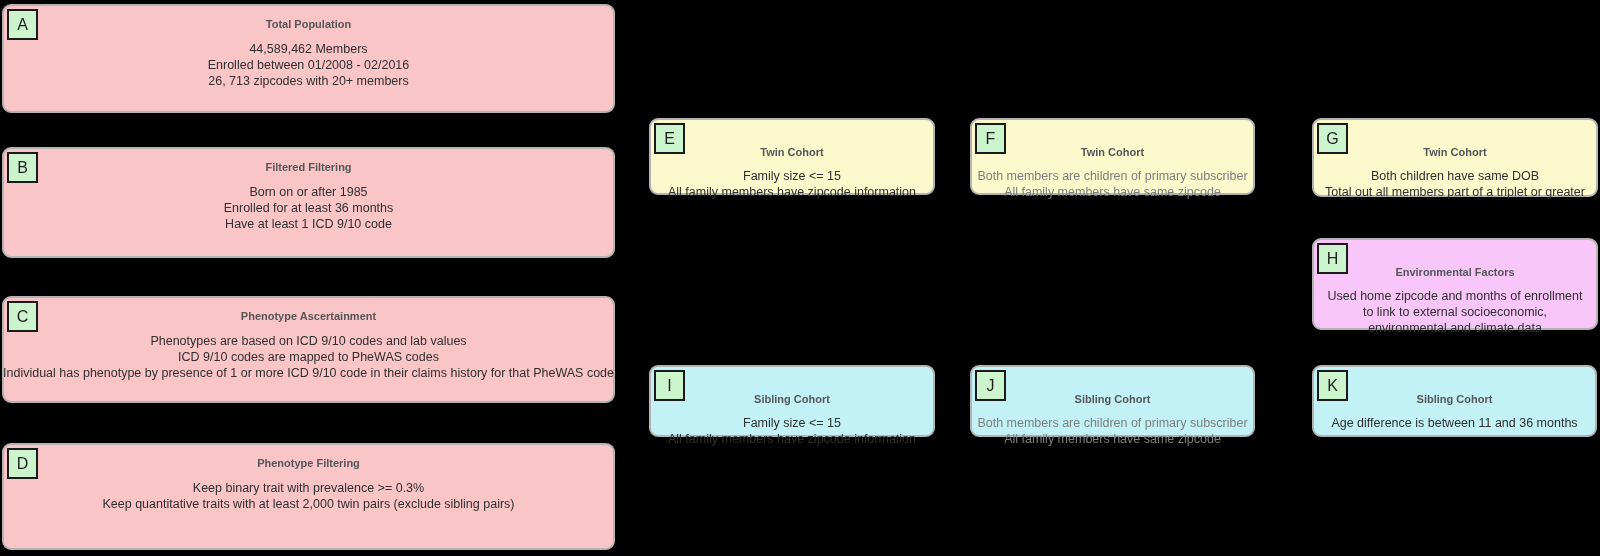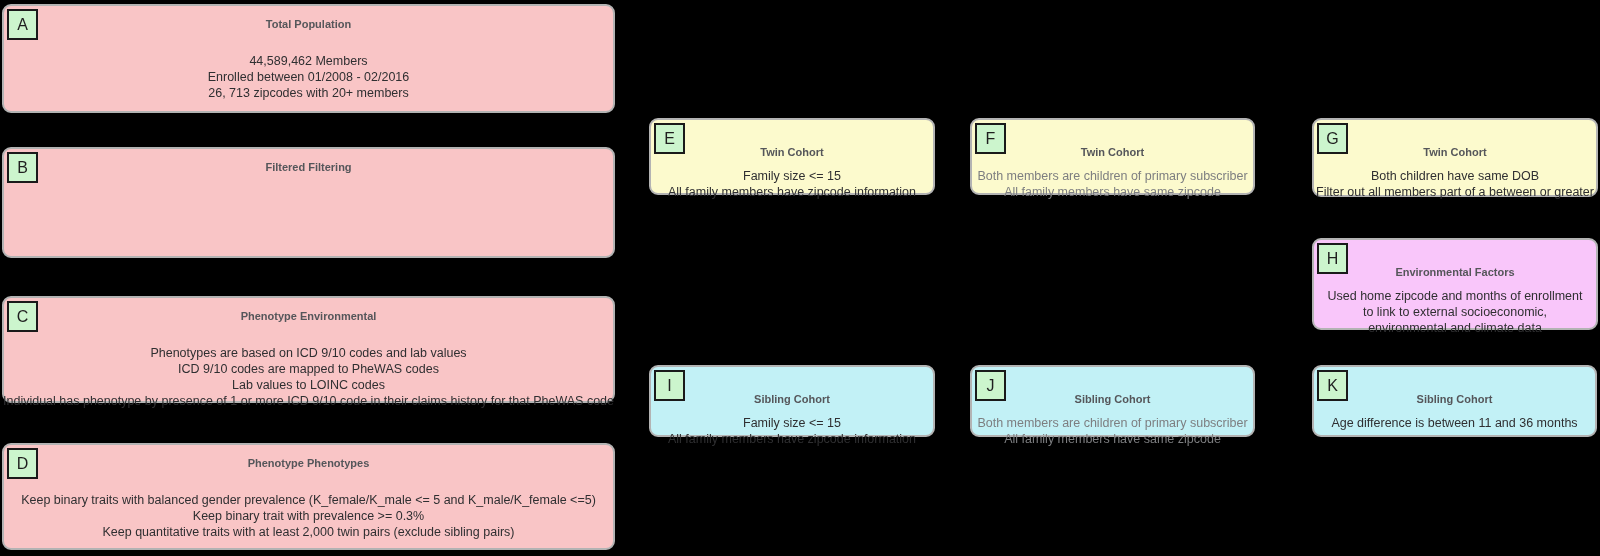--- a/index.html
+++ b/index.html
@@ -10,21 +10,21 @@
   .pink{background:var(--pink,#f9c5c6);}
   .yellow{background:var(--yellow,#fcfacd);}
   .cyan{background:var(--cyan,#c2f1f6);}
   .magenta{background:var(--magenta,#f9c6fa);}
   .label{position:absolute;left:3px;top:3px;width:31px;height:31px;box-sizing:border-box;
          background:var(--label,#ccf5cd);border:2px solid var(--labelBorder,#1a1a1a);
          display:flex;align-items:center;justify-content:center;
          font-size:16px;color:#1f1f1f;z-index:2;}
   .title{font-weight:bold;font-size:11px;color:var(--titleText,#55565a);
          margin-top:10px;line-height:17px;}
-  .body{margin-top:20px;font-size:12.5px;color:var(--bodyText,#2f2f31);line-height:16px;}
+  .body{margin-top:8px;font-size:12.5px;color:var(--bodyText,#2f2f31);line-height:16px;}
   .body div{white-space:nowrap;}
   .small .title{margin-top:24px;}
   .small .body{margin-top:7px;}
   .muted{color:var(--mutedText,#7d7e80);}
   .wrap{white-space:normal !important;padding:0 8px;}
 </style>
 </head>
 <body>
 
 <div id="stage">
@@ -35,38 +35,41 @@
     <div class="body">
       <div>44,589,462 Members</div>
       <div>Enrolled between 01/2008 - 02/2016</div>
       <div>26, 713 zipcodes with 20+ members</div>
     </div>
   </div>
 
   <div class="box pink" style="left:2px;top:147px;width:613px;height:111px;">
     <div class="label">B</div>
     <div class="title">Filtered Filtering</div>
+    <div class="body">
+      <div>Born on or after 1985</div>
+      <div>Enrolled for at least 36 months</div>
+      <div>Have at least 1 ICD 9/10 code</div>
+    </div>
   </div>
 
   <div class="box pink" style="left:2px;top:296px;width:613px;height:107px;">
     <div class="label">C</div>
-    <div class="title">Phenotype Environmental</div>
+    <div class="title">Phenotype Ascertainment</div>
     <div class="body">
       <div>Phenotypes are based on ICD 9/10 codes and lab values</div>
       <div>ICD 9/10 codes are mapped to PheWAS codes</div>
-      <div>Lab values to LOINC codes</div>
       <div>Individual has phenotype by presence of 1 or more ICD 9/10 code in their claims history for that PheWAS code</div>
     </div>
   </div>
 
   <div class="box pink" style="left:2px;top:443px;width:613px;height:107px;">
     <div class="label">D</div>
-    <div class="title">Phenotype Phenotypes</div>
+    <div class="title">Phenotype Filtering</div>
     <div class="body">
-      <div>Keep binary traits with balanced gender prevalence (K_female/K_male &lt;= 5 and K_male/K_female &lt;=5)</div>
       <div>Keep binary trait with prevalence &gt;= 0.3%</div>
       <div>Keep quantitative traits with at least 2,000 twin pairs (exclude sibling pairs)</div>
     </div>
   </div>
 
   <div class="box yellow small" style="left:649px;top:118px;width:286px;height:77px;">
     <div class="label">E</div>
     <div class="title">Twin Cohort</div>
     <div class="body">
       <div>Family size &lt;= 15</div>
@@ -81,21 +84,21 @@
       <div>Both members are children of primary subscriber</div>
       <div>All family members have same zipcode</div>
     </div>
   </div>
 
   <div class="box yellow small" style="left:1312px;top:118px;width:286px;height:79px;">
     <div class="label">G</div>
     <div class="title">Twin Cohort</div>
     <div class="body">
       <div>Both children have same DOB</div>
-      <div>Filter out all members part of a between or greater</div>
+      <div>Total out all members part of a triplet or greater</div>
     </div>
   </div>
 
   <div class="box magenta small" style="left:1312px;top:238px;width:286px;height:92px;">
     <div class="label">H</div>
     <div class="title">Environmental Factors</div>
     <div class="body">
       <div class="wrap">Used home zipcode and months of enrollment to link to external socioeconomic, environmental and climate data</div>
     </div>
   </div>

